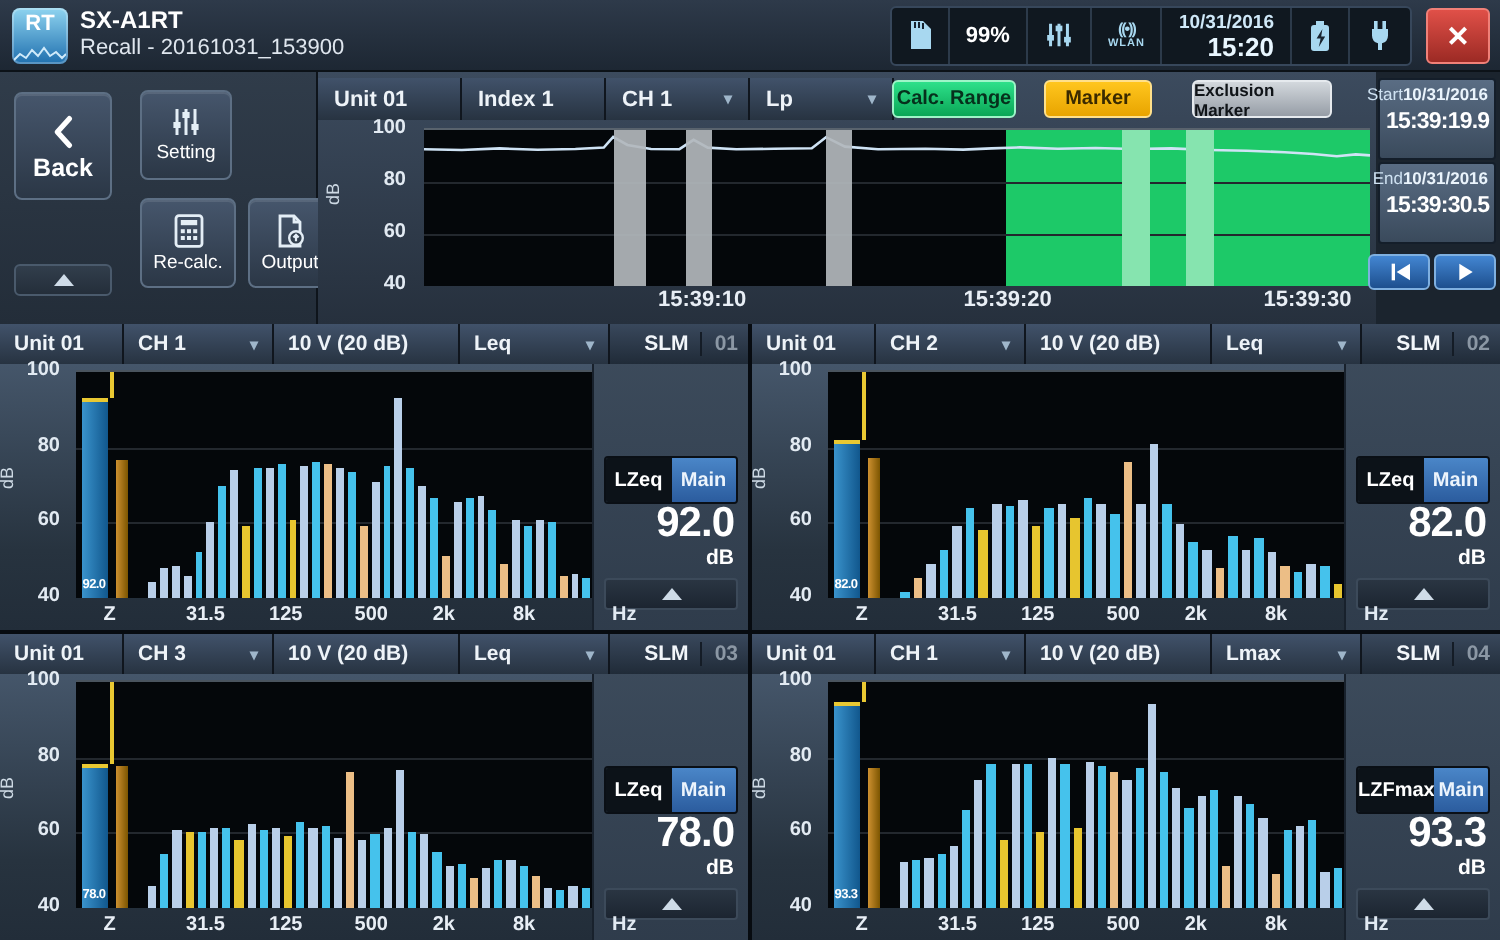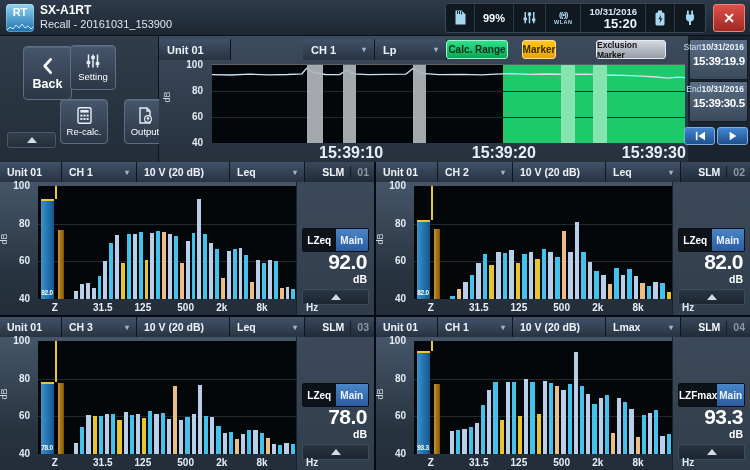--- a/index.html
+++ b/index.html
@@ -37,24 +37,24 @@
 
   
   #midrow{position:absolute;left:0;top:36px;width:750px;height:126px;background:#1b242e;}
 
   
   #sidebar{position:absolute;left:0;top:0;width:158px;height:126px;
     background:linear-gradient(180deg,#303c4a,#232d39);border-right:1px solid #0e141b;}
   .sb-btn{position:absolute;background:linear-gradient(180deg,#46566c,#2b3746);
     border:1px solid #5d6f84;border-radius:4px;box-shadow:inset 0 1px rgba(255,255,255,.10);
     display:flex;flex-direction:column;align-items:center;justify-content:center;color:#fff;}
-  #back-btn{left:7px;top:10px;width:47px;height:52px;margin-left:16px;}
+  #back-btn{left:7px;top:10px;width:47px;height:52px;}
   #back-btn .sb-label{font-size:12.5px;font-weight:bold;margin-top:1px;}
   #setting-btn{left:70px;top:9px;width:44px;height:43px;}
-  #recalc-btn{left:60px;top:63px;width:46px;height:43px;}
+  #recalc-btn{left:70px;top:63px;width:46px;height:43px;}
   #output-btn{left:124px;top:63px;width:40px;height:43px;}
   .sb-btn .sb-label{font-size:9.5px;font-weight:normal;margin-top:2px;}
   #sidebar-collapse{position:absolute;left:7px;top:96px;width:47px;height:14px;
     background:linear-gradient(180deg,#323e4c,#242e3a);border:1px solid #4a5a6c;border-radius:3px;
     display:flex;align-items:center;justify-content:center;}
   .tri-up{width:0;height:0;border-left:5px solid transparent;border-right:5px solid transparent;
     border-bottom:6px solid #cfdce8;}
 
   
   #topchart{position:absolute;left:159px;top:0;width:529px;height:126px;
@@ -62,37 +62,37 @@
   .tc-header{position:absolute;left:0;top:3px;width:100%;height:21px;}
   .hdr-cell{background:linear-gradient(180deg,#41526a,#273341);border-right:1px solid #10161e;
     font-size:11px;font-weight:bold;color:#eef3f8;display:flex;align-items:center;
     padding:0 8px;box-sizing:border-box;}
   .tc-header .hdr-cell{position:absolute;top:0;height:21px;width:72px;}
   .caret{font-size:8px;color:#9fb6ca;margin-left:auto;}
   .tbtn{position:absolute;top:1px;height:19px;border-radius:3px;display:flex;align-items:center;
     justify-content:center;font-weight:bold;box-sizing:border-box;}
   #btn-calcrange{left:287px;width:62px;font-size:10px;color:#06301c;
     background:linear-gradient(180deg,#2ee08a,#0aa656);border:1px solid #9ef5c8;}
-  #btn-marker{left:363px;width:34px;font-size:10px;color:#3a2a00;
+  #btn-marker{left:363px;width:54px;font-size:10px;color:#3a2a00;
     background:linear-gradient(180deg,#ffc61e,#e8a400);border:1px solid #ffe08a;}
   #btn-exclusion{left:437px;width:70px;font-size:8.5px;color:#101418;
     background:linear-gradient(180deg,#d3d8dd,#969da6);border:1px solid #e6eaee;}
 
   .tc-ylabel{position:absolute;left:2px;top:56px;font-size:9px;color:#cdd9e4;transform:rotate(-90deg);}
   #tc-yticks{position:absolute;left:16px;top:28px;width:32px;height:78px;}
   .ytick{position:absolute;right:4px;transform:translateY(-50%);font-size:10px;font-weight:bold;color:#e2eaf2;}
   #tc-plot{position:absolute;left:53px;top:28px;width:473px;height:78px;background:#04070a;
     border-top:1px solid #59636d;}
   .gridline{position:absolute;left:0;right:0;height:1px;background:#23282e;}
   #tc-region{position:absolute;top:0;bottom:0;background:#1dc968;}
   .tc-stripe{position:absolute;top:0;bottom:0;background:#86e4af;}
   .tc-marker{position:absolute;top:0;bottom:0;background:rgba(178,183,188,.92);}
   #tc-line{position:absolute;left:0;top:0;width:100%;height:100%;}
   #tc-xticks{position:absolute;left:53px;top:106px;width:473px;height:18px;}
-  .xtick{position:absolute;top:2px;transform:translateX(-50%);font-size:16px;font-weight:bold;color:#e8eef5;}
+  .xtick{position:absolute;top:2px;transform:translateX(-50%);font-size:11px;font-weight:bold;color:#e8eef5;}
 
   
   #range-col{position:absolute;left:689px;top:3px;width:59px;}
   .range-cell{background:linear-gradient(180deg,#5a6d84,#3a4a5c);border:1px solid #141e2a;
     border-radius:2px;margin-bottom:1px;padding:2px 3px;box-sizing:border-box;height:41px;}
   .rc-row{display:flex;justify-content:flex-end;align-items:baseline;}
   .rc-label{font-size:8.5px;color:#cfe2f2;}
   .rc-date{font-size:8.5px;font-weight:bold;color:#eaf4fc;}
   .rc-time{font-size:11.5px;font-weight:bold;color:#ffffff;text-align:right;letter-spacing:-.4px;margin-top:3px;}
 
@@ -249,20 +249,21 @@
         <span class="sb-label" data-interactable="false">Output</span>
       </div>
       <div id="sidebar-collapse" data-interactable="true">
         <span class="tri-up" data-interactable="false"></span>
       </div>
     </aside>
 
     <section id="topchart" data-interactable="false">
       <div class="tc-header" data-interactable="false">
         <div class="hdr-cell" style="left:0;" data-interactable="false">Unit 01</div>
+        <div class="hdr-cell" style="left:72px;" data-interactable="false">Index 1</div>
         <div class="hdr-cell" style="left:144px;" data-interactable="true">
           <span data-interactable="false">CH 1</span>
           <span class="caret" data-interactable="false">▾</span>
         </div>
         <div class="hdr-cell" style="left:216px;" data-interactable="true">
           <span data-interactable="false">Lp</span>
           <span class="caret" data-interactable="false">▾</span>
         </div>
         <div class="tbtn" id="btn-calcrange" data-interactable="true">Calc. Range</div>
         <div class="tbtn" id="btn-marker" data-interactable="true">Marker</div>

